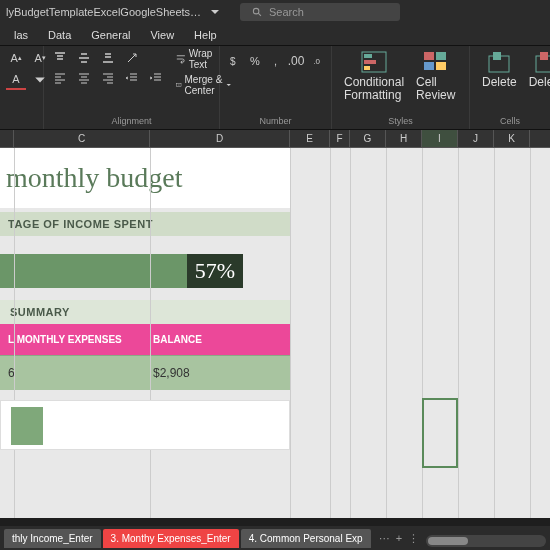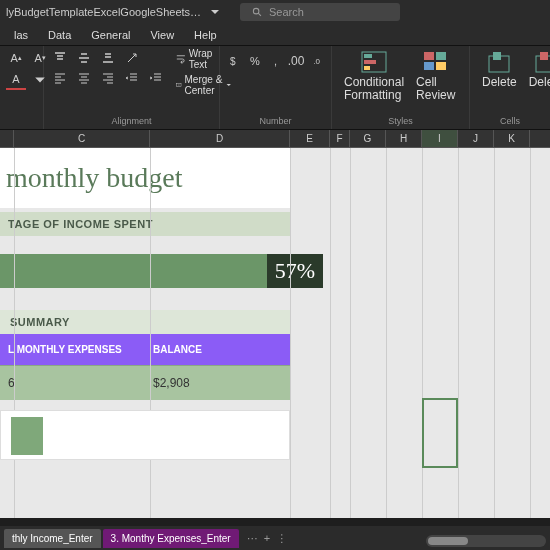--- a/index.html
+++ b/index.html
@@ -26,34 +26,34 @@
 .ribbon-text-btn svg{width:10px;height:10px;fill:#ccc}
 .number-select{background:#3a3a3a;color:#ddd;font-size:10px;padding:2px 6px;width:100px;height:18px;display:flex;align-items:center;justify-content:space-between;border:1px solid #555}
 .colheaders{height:18px;background:#333;display:flex;border-bottom:1px solid #555}
 .colh{border-right:1px solid #555;color:#ccc;font-size:10px;display:flex;align-items:center;justify-content:center}
 .colh.sel{background:#3f4f3f}
 .sheet{background:#e8e8e8;position:relative;height:370px}
 .gridlines{position:absolute;inset:0}
 .vline{position:absolute;top:0;bottom:0;width:1px;background:#ccc}
 .title-cell{font-family:Georgia,serif;font-size:28px;color:#5a7a5a;padding:14px 6px;background:#fff;margin:0 0 4px 0;width:290px}
 .section-hdr{background:#d0dcc8;color:#4a5a4a;font-size:11px;font-weight:600;padding:6px 8px;width:290px;margin-bottom:6px;letter-spacing:.5px}
-.progress-row{display:flex;width:323px;margin-bottom:10px}
+.progress-row{display:flex;width:243px;}
 .progress-bar{background:#6b9668;height:34px;flex:1}
 .progress-pct{background:#2a3a2a;color:#fff;font-family:Georgia,serif;font-size:22px;padding:2px 8px;display:flex;align-items:center}
 .summary-box{width:290px}
 .summary-hdr{background:#dde6d8;color:#4a5a4a;font-size:11px;font-weight:600;padding:6px 10px;letter-spacing:.5px}
-.summary-cols{display:flex;background:#8b5cf6}
+.summary-cols{display:flex;background:#ec4899}
 .summary-col{flex:1;color:#fff;font-size:10px;font-weight:bold;padding:10px 8px}
 .summary-vals{display:flex;background:#a8c4a0}
 .summary-val{flex:1;color:#333;font-size:12px;padding:10px 8px;border-top:1px solid #8ba885}
 .chart-stub{width:290px;height:50px;background:#fff;border:1px solid #ddd;margin-top:10px;position:relative}
 .chart-bar{position:absolute;left:10px;top:6px;width:32px;height:38px;background:#7fa87a}
 .selrect{position:absolute;border:2px solid #5a8a5a;background:transparent}
 .tabs{position:absolute;bottom:0;left:0;right:0;height:24px;background:#2b2b2b;display:flex;align-items:center;padding:0 4px}
-.tab{background:#701a75;color:#fff;font-size:10px;padding:4px 8px;margin-right:2px;border-radius:2px 2px 0 0;cursor:pointer;white-space:nowrap}
+.tab{background:#ef4444;color:#fff;font-size:10px;padding:4px 8px;margin-right:2px;border-radius:2px 2px 0 0;cursor:pointer;white-space:nowrap}
 .tab.inactive{background:#555}
 .tab-controls{margin-left:6px;display:flex;gap:6px;align-items:center}
 .tab-controls span{color:#999;font-size:11px;cursor:pointer}
 .hscroll{position:absolute;bottom:3px;right:4px;width:120px;height:12px;background:#444;border-radius:6px}
 .hscroll-thumb{position:absolute;left:2px;top:2px;width:40px;height:8px;background:#888;border-radius:4px}
 </style>
 </head>
 <body>
 
 <div class="titlebar">
@@ -285,20 +285,21 @@
   <div class="chart-stub">
     <div class="chart-bar"></div>
   </div>
 
   <div class="selrect" style="left:422px;top:250px;width:36px;height:70px"></div>
 </div>
 
 <div class="tabs">
   <div class="tab inactive">thly Income_Enter</div>
   <div class="tab">3. Monthy Expenses_Enter</div>
+  <div class="tab inactive">4. Common Personal Exp</div>
   <div class="tab-controls">
     <span>⋯</span>
     <span>+</span>
     <span>⋮</span>
   </div>
   <div class="hscroll">
     <div class="hscroll-thumb"></div>
   </div>
 </div>
 

